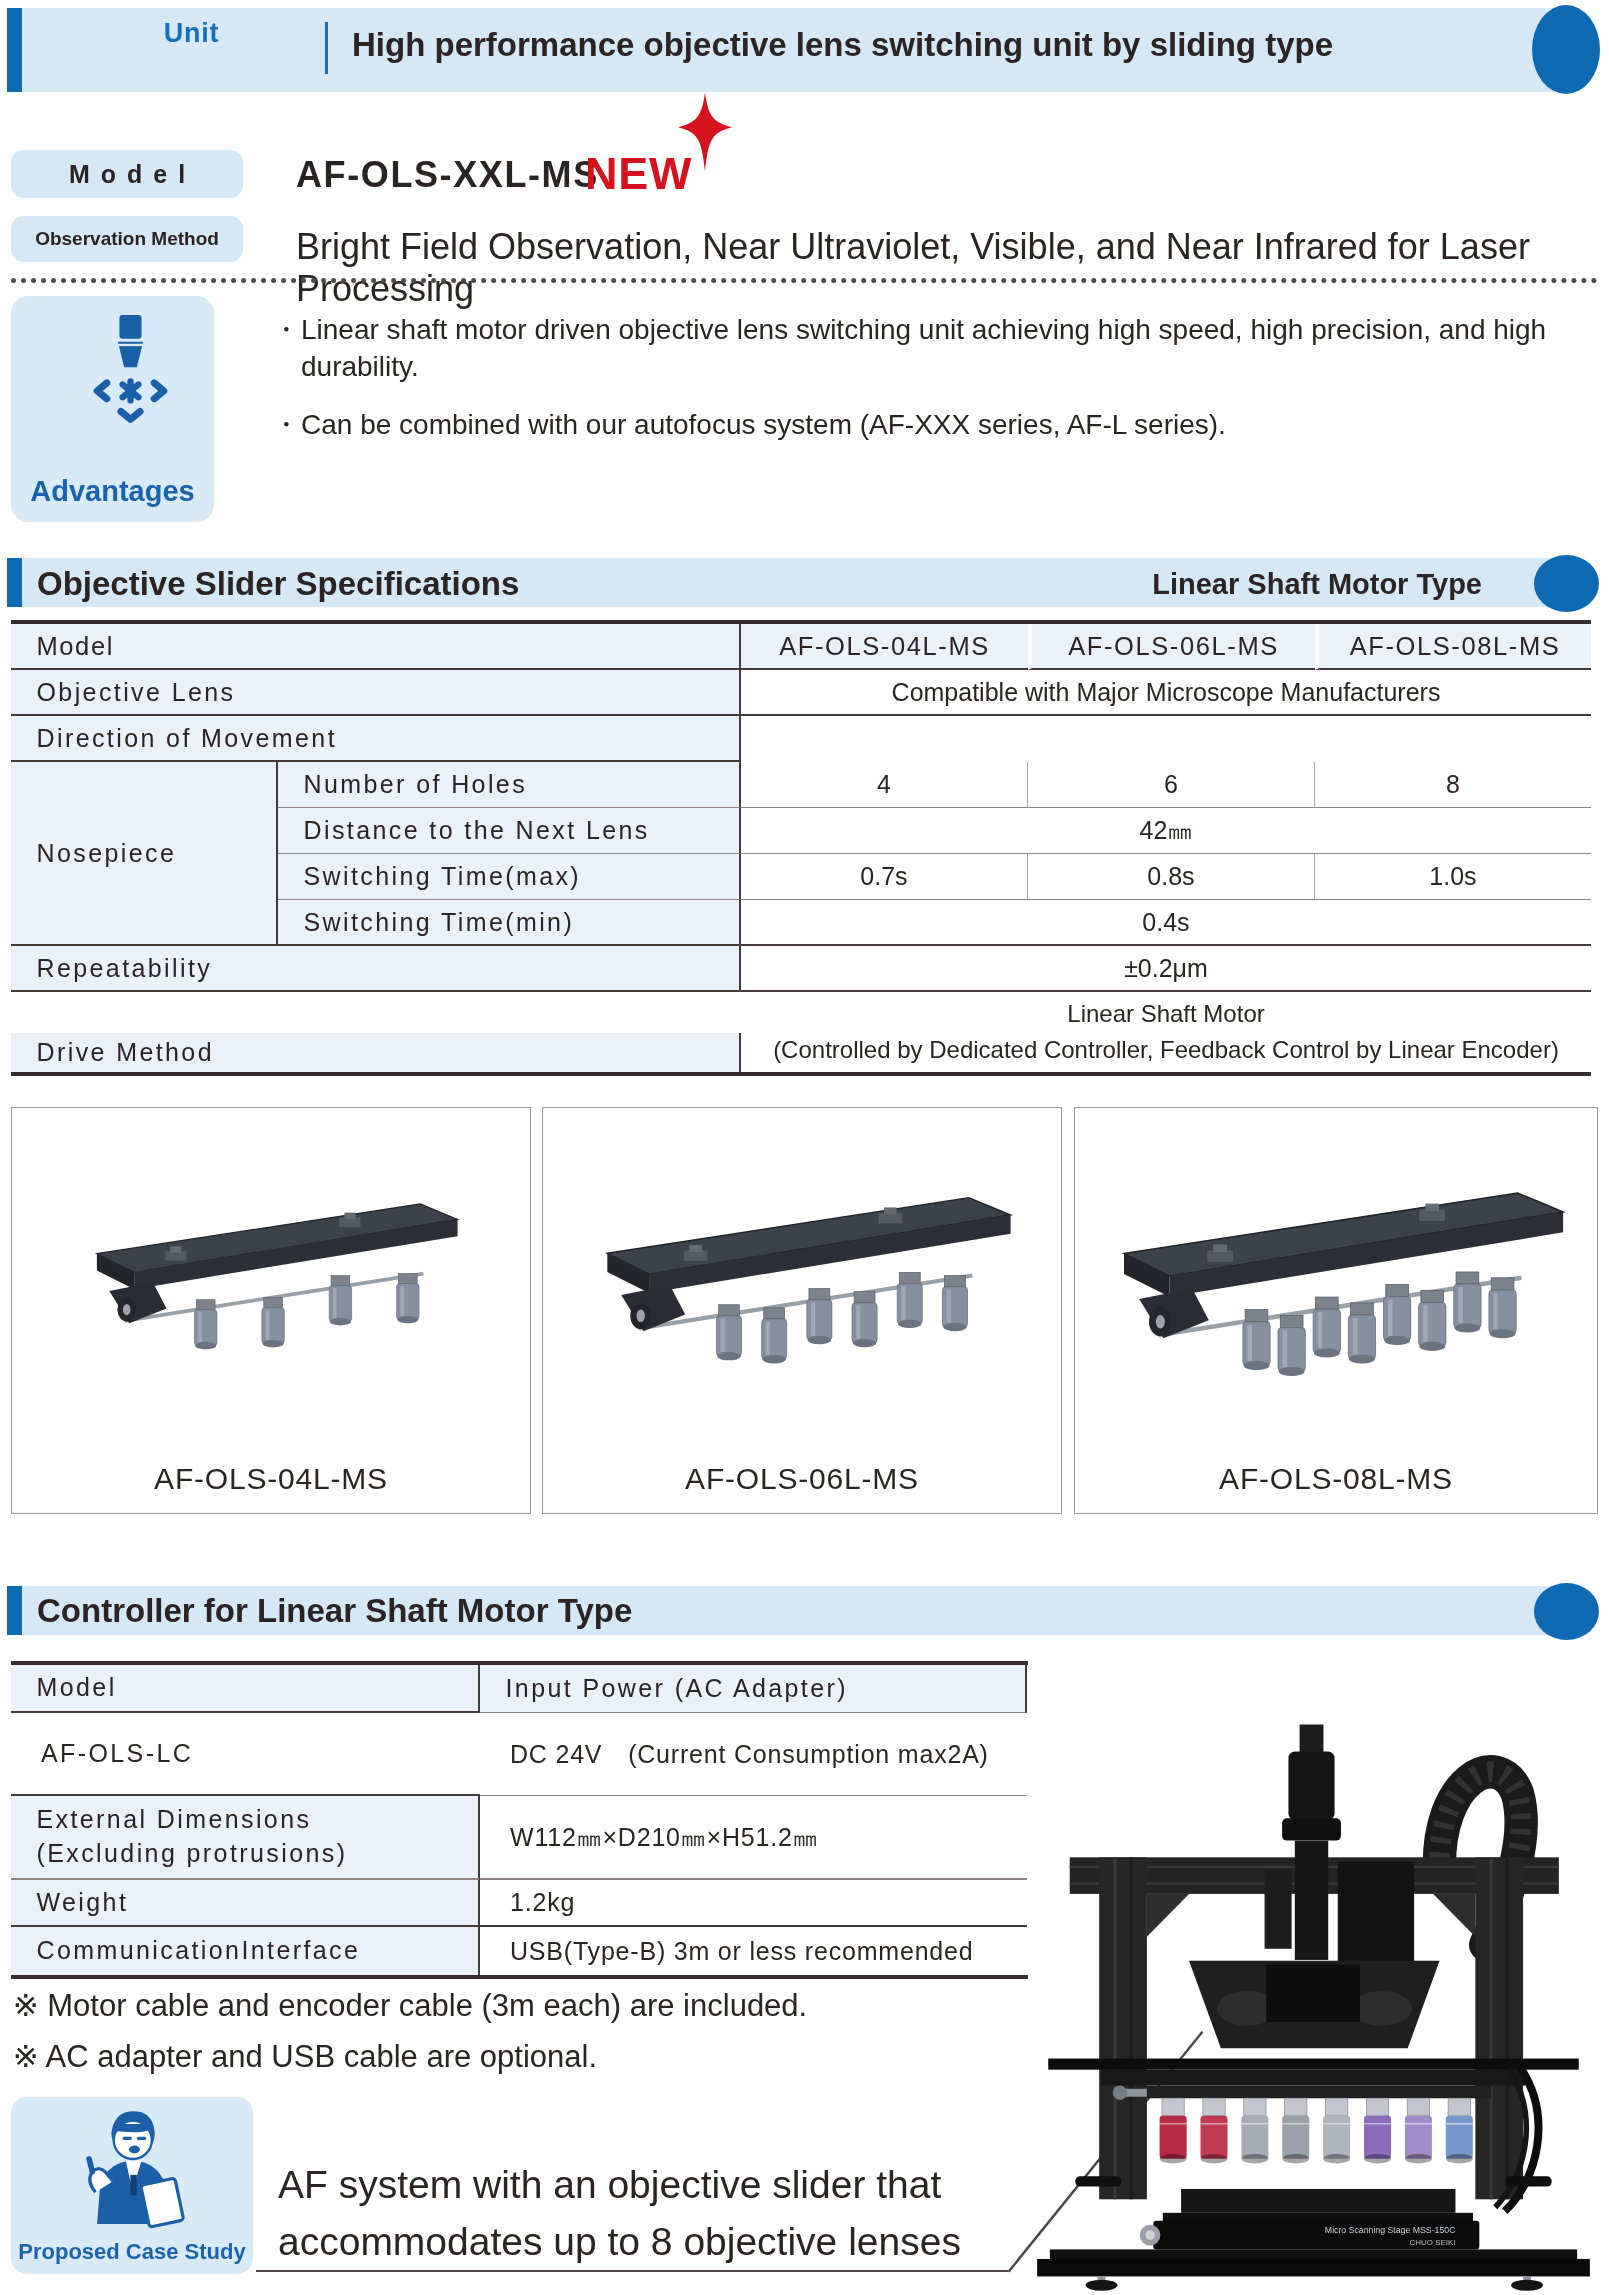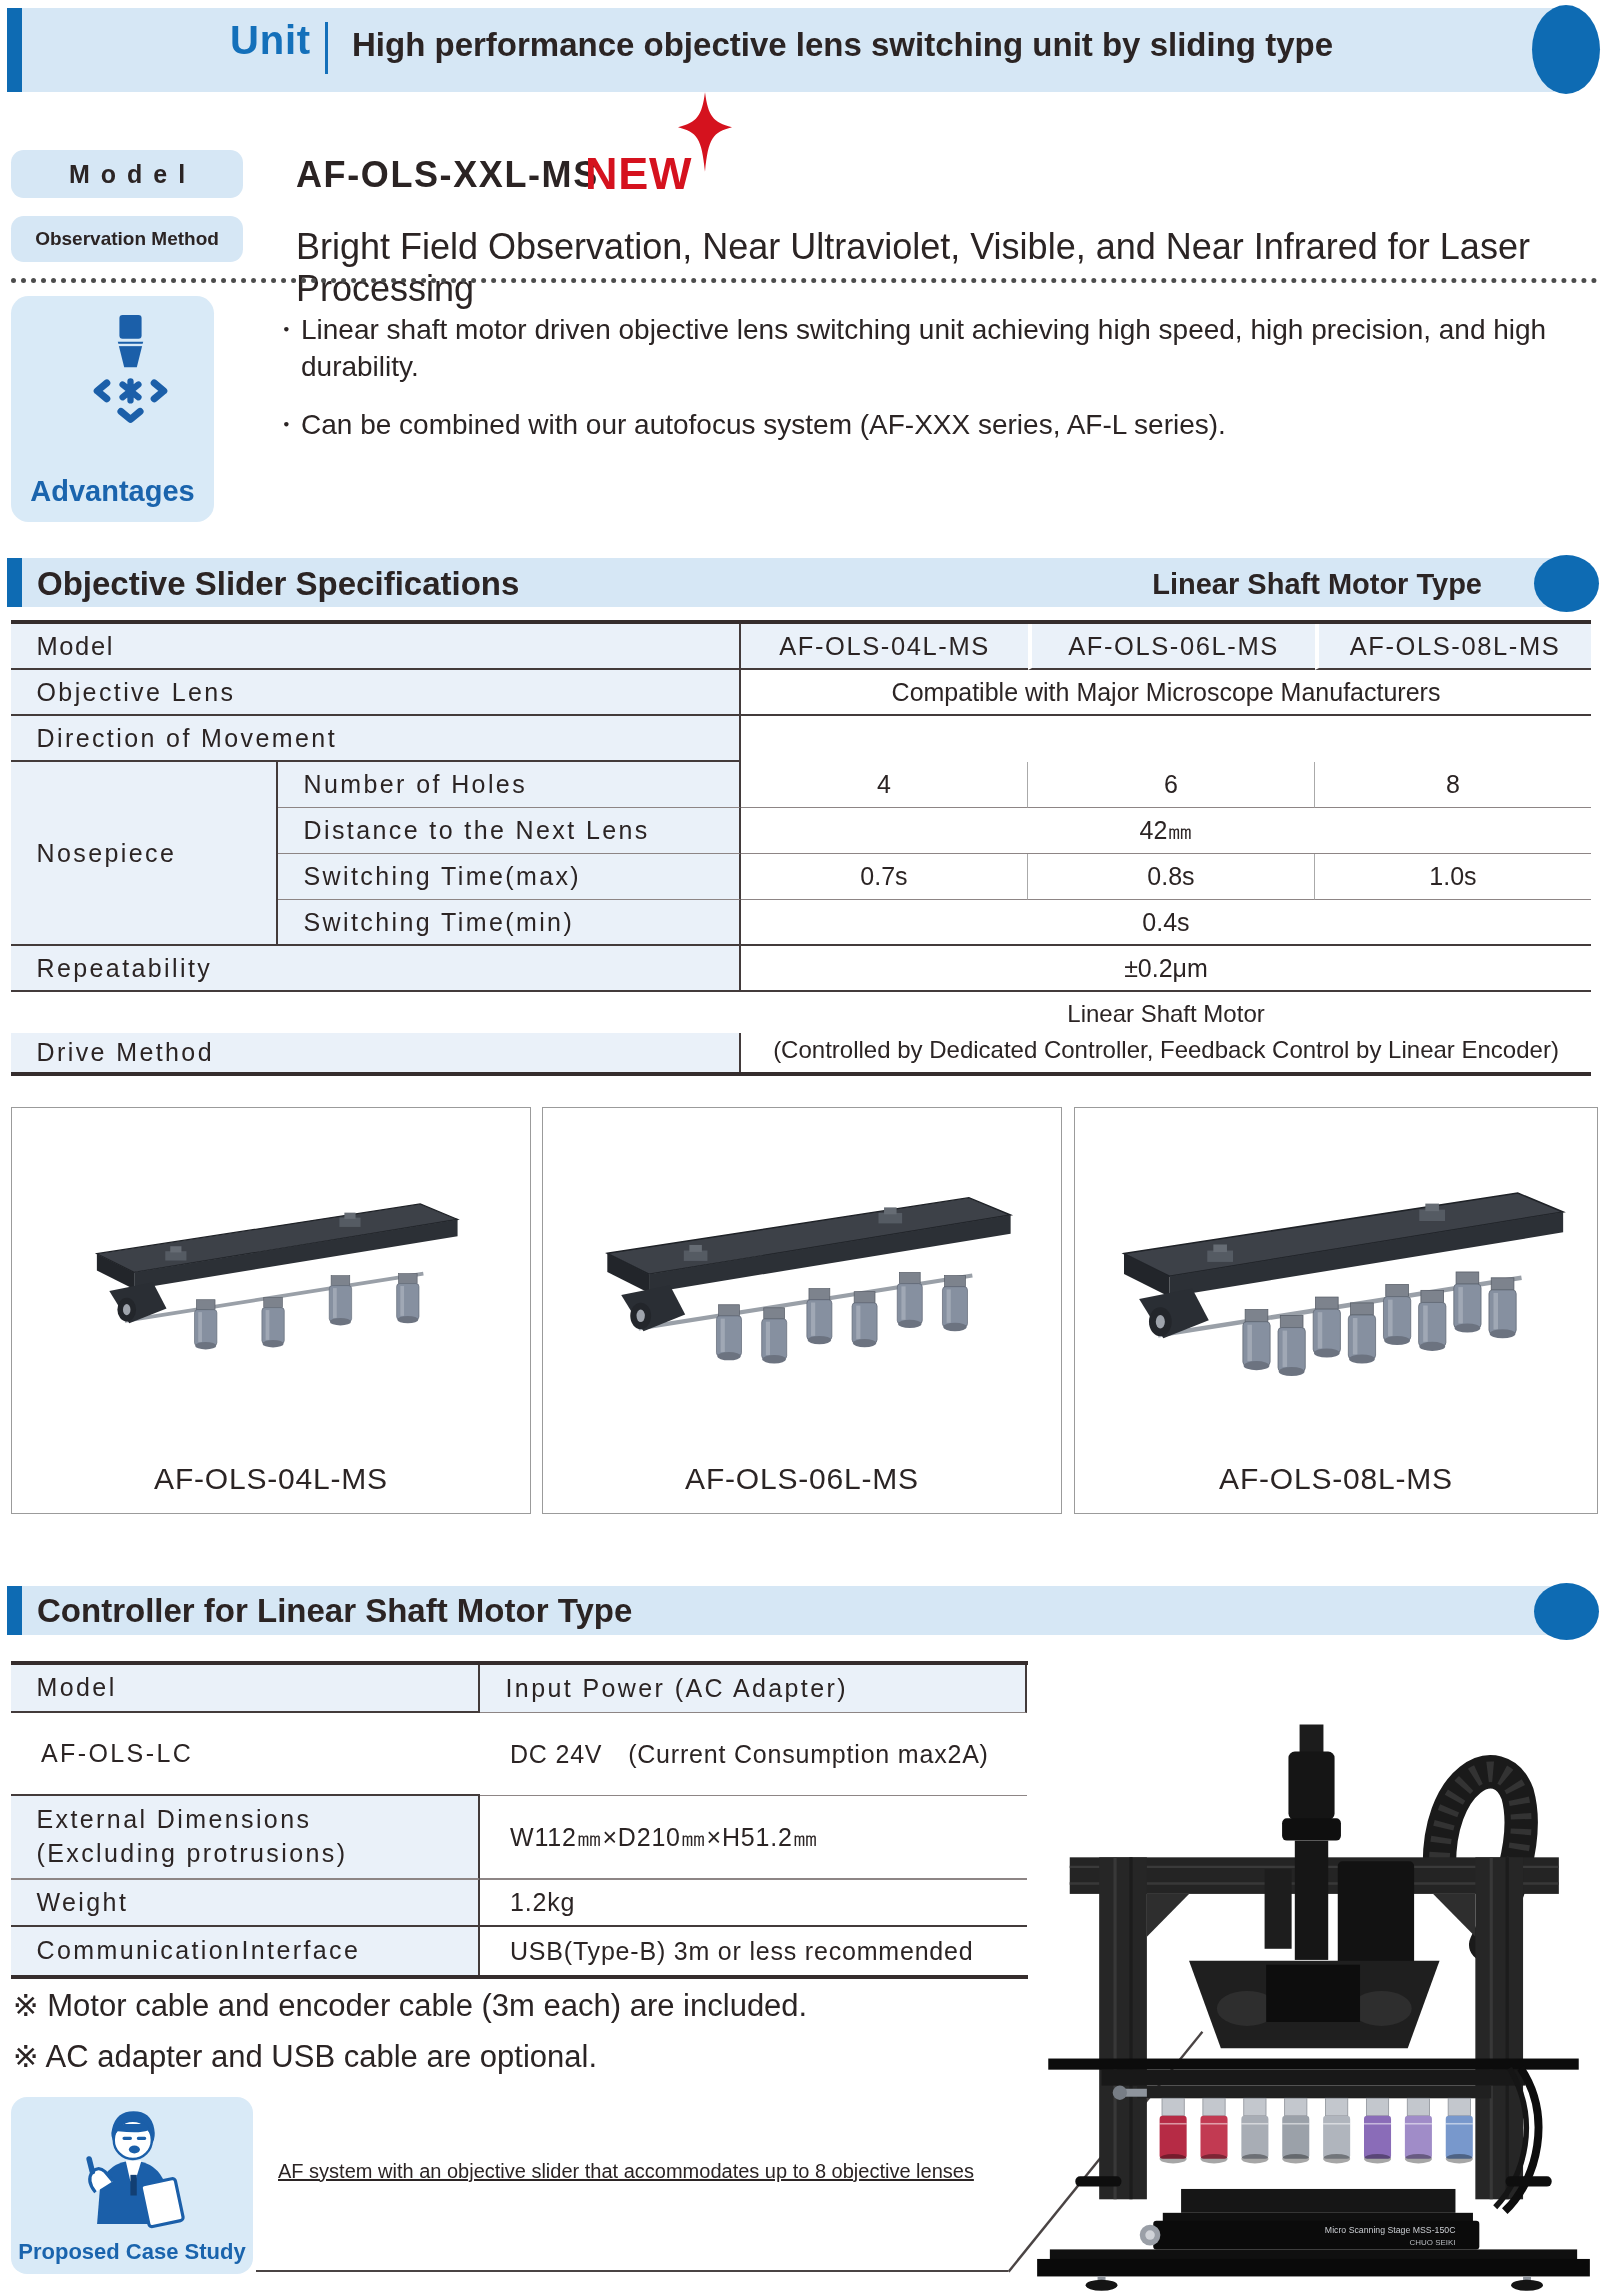--- a/index.html
+++ b/index.html
@@ -6,22 +6,22 @@
   html,body { background:#ffffff; }
   body { font-family:"Liberation Sans","DejaVu Sans",sans-serif; color:#2b2424; }
   #page { position:relative; width:1609px; height:2295px; background:#fff; overflow:hidden; }
 
   
   .accent-stub { position:absolute; left:7.2px; width:15px; background:#0e6bb3; }
   .bar { position:absolute; left:22px; background:#d6e7f5; }
   .bar-ellipse { position:absolute; background:#0e6bb3; border-radius:50%; }
 
   
-  .unit-label { position:absolute; left:72px; top:17.5px; width:239px; text-align:right;
-    font-size:40px; font-weight:bold; color:#1470ba; letter-spacing:0.8px; }
+  .unit-label { position:absolute; left:72px; top:17.5px; width:239px; text-align:center;
+    font-size:27px; font-weight:bold; color:#1470ba; letter-spacing:0.8px; }
   .unit-divider { position:absolute; left:325px; top:22px; width:3.2px; height:52px; background:#1470ba; }
   .page-title { position:absolute; left:352px; top:25.5px; font-size:33px; font-weight:bold; color:#2b2424; }
 
   
   .pill { position:absolute; left:11px; width:232px; background:#d6e7f5; border-radius:12.7px;
     display:flex; align-items:center; justify-content:center; font-weight:bold; color:#2b2424; }
   .model-value { position:absolute; left:296px; top:154px; font-size:36px; font-weight:bold; letter-spacing:1.6px; }
   .new-badge { position:absolute; left:585px; top:148px; font-size:45px; font-weight:bold; color:#d5121e; letter-spacing:0.8px; }
   .sparkle { position:absolute; left:678px; top:92px; }
   .obs-value { position:absolute; left:296px; top:226px; font-size:36px; }
@@ -69,21 +69,21 @@
   .ctl-lab { background:#eaf1f9; padding:4.8px 24px 4.8px 25.5px; letter-spacing:2.4px; line-height:1.35; }
   .ctl-val { background:#fff; padding-left:30px; letter-spacing:0.8px; }
 
   .note-line { position:absolute; left:12.7px; font-size:31px; color:#2b2424; }
 
   
   .case-card { position:absolute; left:11px; top:2097px; width:242px; height:177px; background:#d9eaf7; border-radius:16px; }
   .case-person { position:absolute; left:50%; top:8px; transform:translateX(-50%); }
   .case-label { position:absolute; left:0; bottom:9.5px; width:100%; text-align:center;
     font-size:22px; font-weight:bold; color:#1a64ad; }
-  .case-text { position:absolute; left:278px; top:2157px; width:764px; font-size:20px; line-height:1.45; color:#2b2424;text-decoration:underline; }
+  .case-text { position:absolute; left:278px; top:2157px; width:764px; font-size:39px; line-height:1.45; color:#2b2424; }
   .case-underline { position:absolute; left:256px; top:2270px; width:752px; border-top:2.4px solid #4a4444; }
   .leader-svg { position:absolute; left:986px; top:2004px; }
 
   .machine { position:absolute; left:1026px; top:1702px; }
 </style>
 </head>
 <body>
 
 <div id="page">
 

